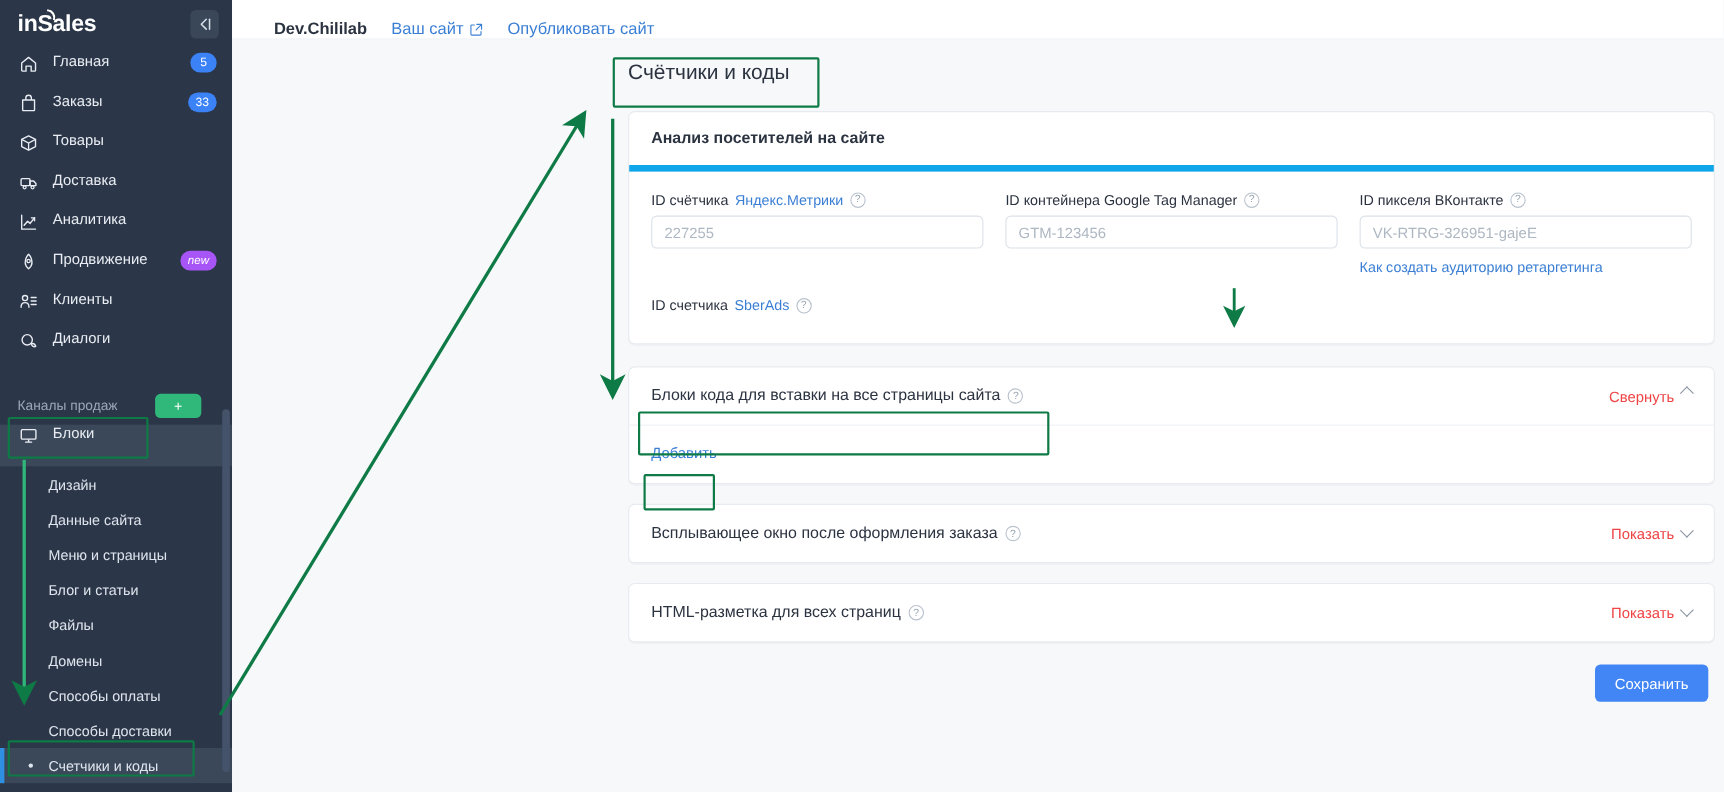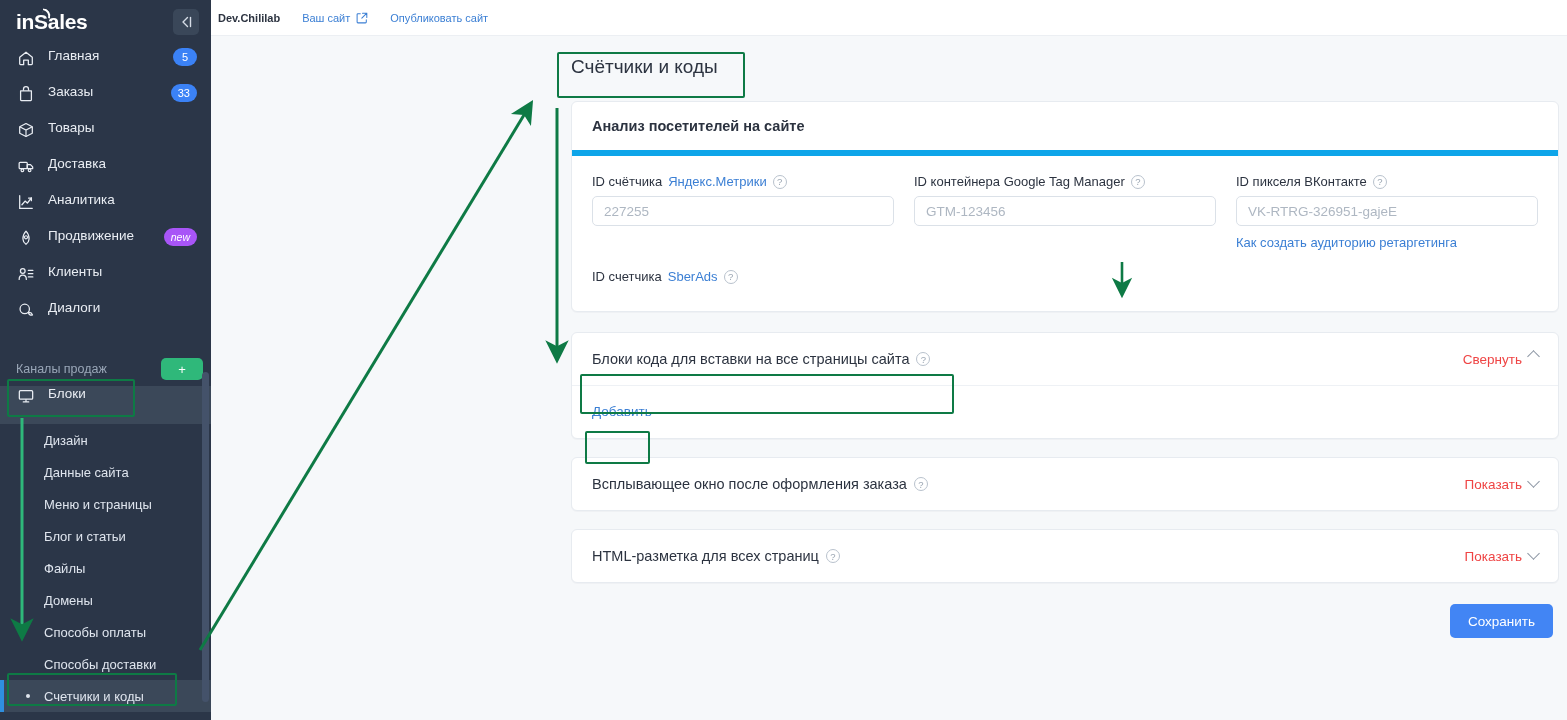--- a/index.html
+++ b/index.html
@@ -42,21 +42,21 @@
   .nav-item .ico{ width:20px;height:20px;display:flex;align-items:center;justify-content:center;flex:0 0 20px; }
   .nav-item .lbl{ flex:1; white-space:nowrap; }
   .badge{
     min-width:24px;height:18px;border-radius:9px;background:#3b82f6;color:#fff;
     font-size:11px;display:flex;align-items:center;justify-content:center;padding:0 7px;
   }
   .badge.new{ background:#a855f7; font-size:10.5px;font-style:italic; }
 
   .section-head{
     margin-top:16px; height:34px; display:flex; align-items:center;
-    padding:0 8px 0 16px; font-size:12.5px; color:#9aa7b8;
+    padding:0 28px 0 16px; font-size:12.5px; color:#9aa7b8;
   }
   .section-head .t{ flex:1; }
   .plus-btn{
     width:42px;height:22px;border-radius:5px;background:#2fb87a;color:#fff;
     display:flex;align-items:center;justify-content:center;font-size:13px;cursor:pointer;
   }
 
   .nav-item.channel{ background:#3b4859; height:38px; }
   .sub{ }
   .sub-item{
@@ -71,22 +71,22 @@
     position:absolute; left:26px; width:4px;height:4px;border-radius:50%;background:#dfe5ee;
   }
   .sb-scroll{
     position:absolute; right:2px; top:372px; width:7px; height:330px;
     border-radius:4px; background:#44526a;
   }
 
   
   .topbar{
     position:absolute; left:211px; top:0; right:0; height:36px;
-    background:#fff; display:flex; align-items:center; gap:22px;
-    padding:0 7px; font-size:11px; border-bottom:1px solid #eceff3;
+    background:#fff; display:flex; align-items:flex-end; gap:22px;
+    padding:0 38px; font-size:15px; border-bottom:1px solid #eceff3;
   }
   .shop-name{ font-weight:700; color:#2c3340; }
   .tb-link{ color:#3b7fd4; cursor:pointer; display:flex; align-items:center; gap:6px; }
 
   
   .main{
     position:absolute; left:211px; top:36px; right:0; bottom:0;
     background:#f6f8fa; overflow:hidden;
   }
   .page-title{

